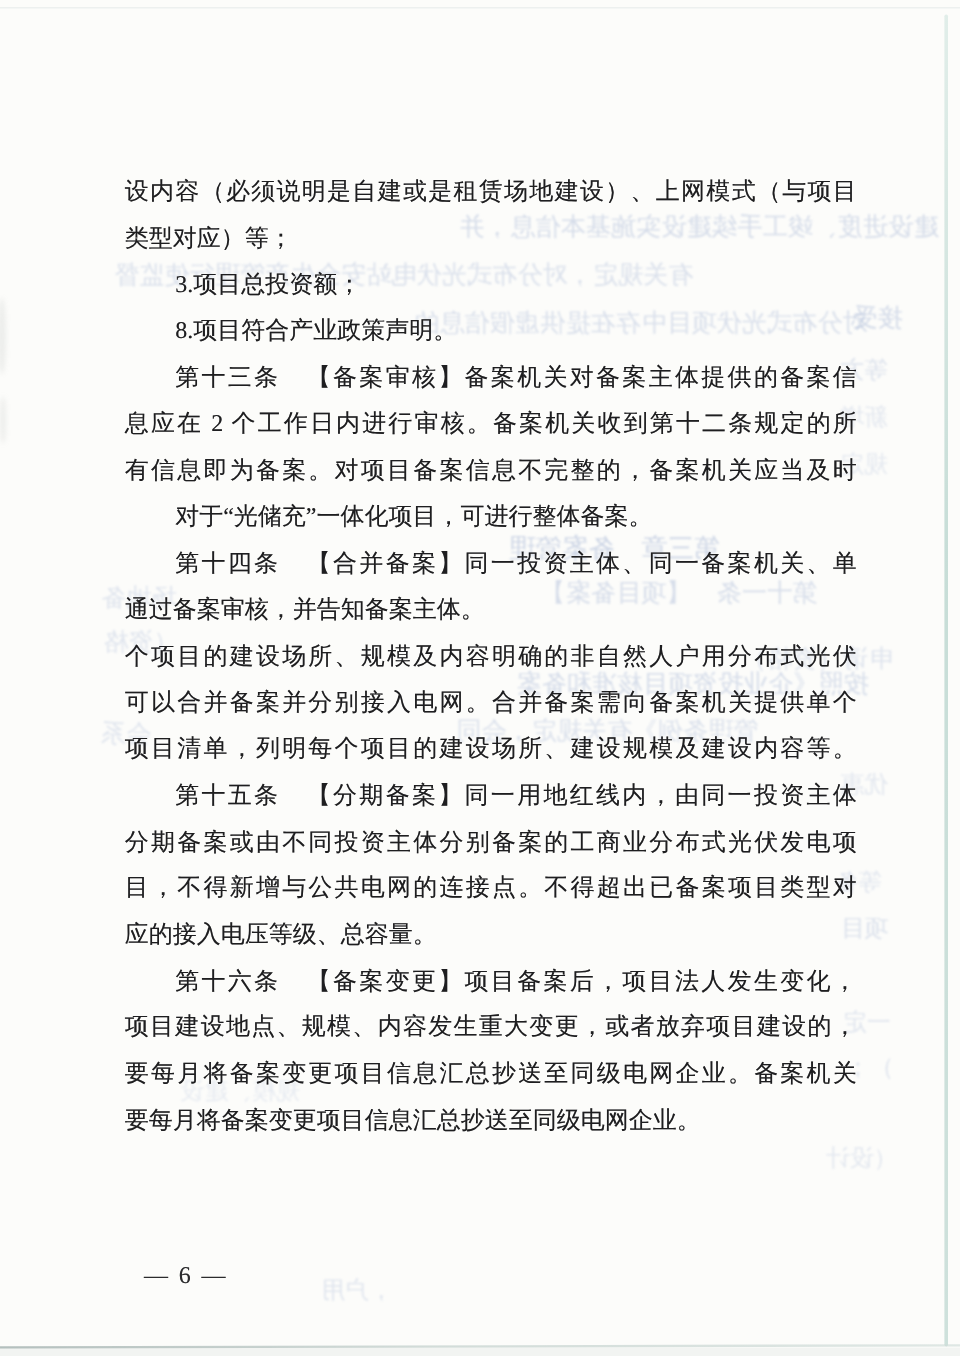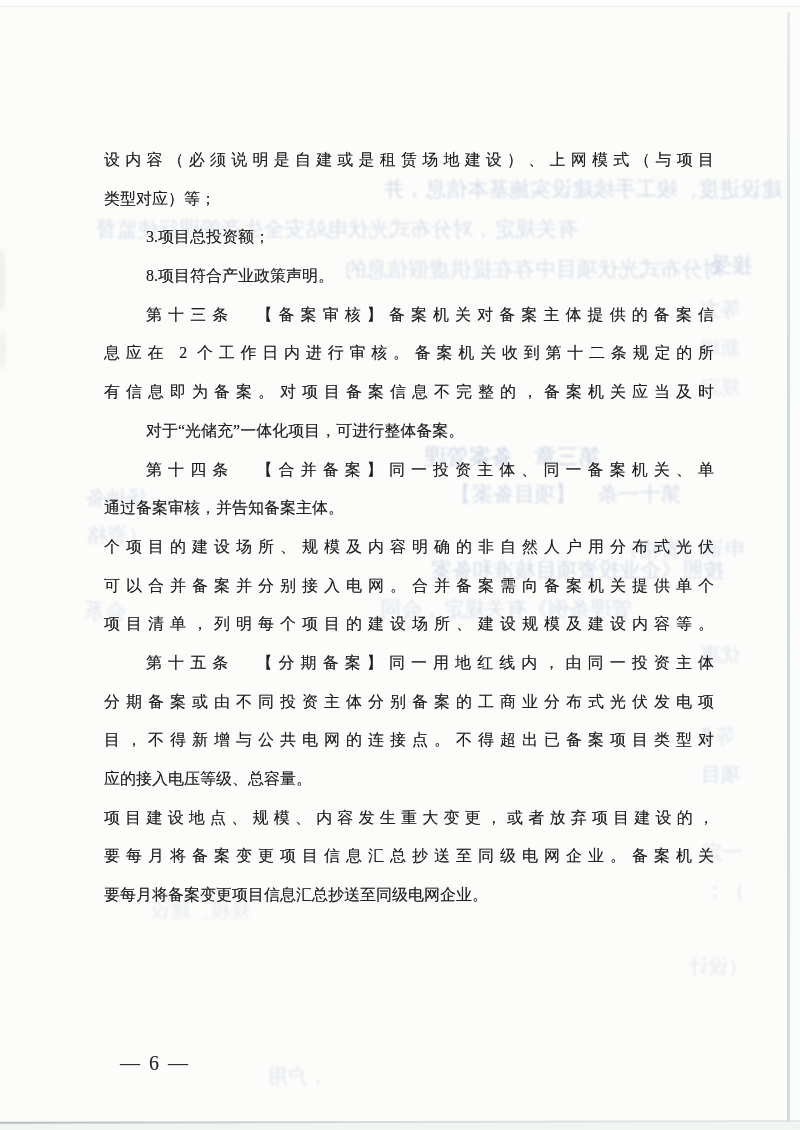--- a/index.html
+++ b/index.html
@@ -9,21 +9,21 @@
     font-family:"Liberation Serif","DejaVu Serif",serif;
   }
   .scan-page{position:absolute;inset:0;background:#fcfcfa;}
   
   .text-body{
     position:absolute;left:104px;top:141px;width:610px;
     color:#1e1e20;
     text-shadow:0 0 .4px rgba(20,20,20,.45);
   }
   .line{
-    height:38.7px;line-height:38.7px;font-size:16px;
+    height:38.7px;line-height:38.7px;font-size:20px;
     text-align:justify;text-align-last:left;
     white-space:nowrap;
     letter-spacing:0;
   }
   .line.stretch{text-align-last:justify;white-space:normal;}
   .line.indent{text-indent:42px;}
   
   .bleed-layer{position:absolute;inset:0;pointer-events:none;}
   .bleed{
     position:absolute;white-space:nowrap;
@@ -106,20 +106,21 @@
       <div class="line indent">对于“光储充”一体化项目，可进行整体备案。</div>
       <div class="line indent stretch">第十四条　【合并备案】同一投资主体、同一备案机关、单</div>
       <div class="line">通过备案审核，并告知备案主体。</div>
       <div class="line stretch">个项目的建设场所、规模及内容明确的非自然人户用分布式光伏</div>
       <div class="line stretch">可以合并备案并分别接入电网。合并备案需向备案机关提供单个</div>
       <div class="line stretch">项目清单，列明每个项目的建设场所、建设规模及建设内容等。</div>
       <div class="line indent stretch">第十五条　【分期备案】同一用地红线内，由同一投资主体</div>
       <div class="line stretch">分期备案或由不同投资主体分别备案的工商业分布式光伏发电项</div>
       <div class="line stretch">目，不得新增与公共电网的连接点。不得超出已备案项目类型对</div>
       <div class="line">应的接入电压等级、总容量。</div>
+      <div class="line indent stretch">第十六条　【备案变更】项目备案后，项目法人发生变化，</div>
       <div class="line stretch">项目建设地点、规模、内容发生重大变更，或者放弃项目建设的，</div>
       <div class="line stretch">要每月将备案变更项目信息汇总抄送至同级电网企业。备案机关</div>
       <div class="line">要每月将备案变更项目信息汇总抄送至同级电网企业。</div>
     </div>
 
   <div class="page-number">— 6 —</div>
 
   <div class="edge-top-line"></div>
   <div class="edge-right"></div>
   <div class="edge-bottom-strip"></div>

